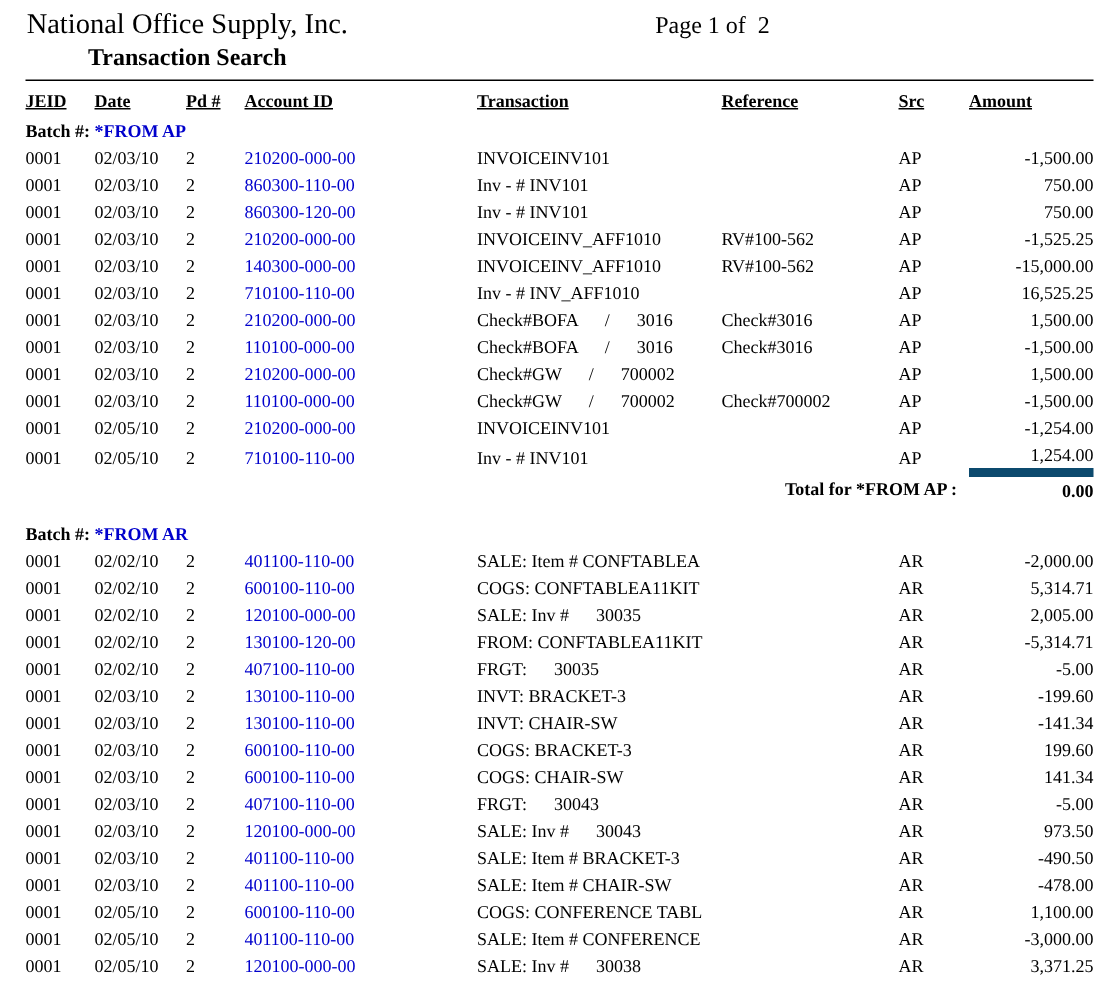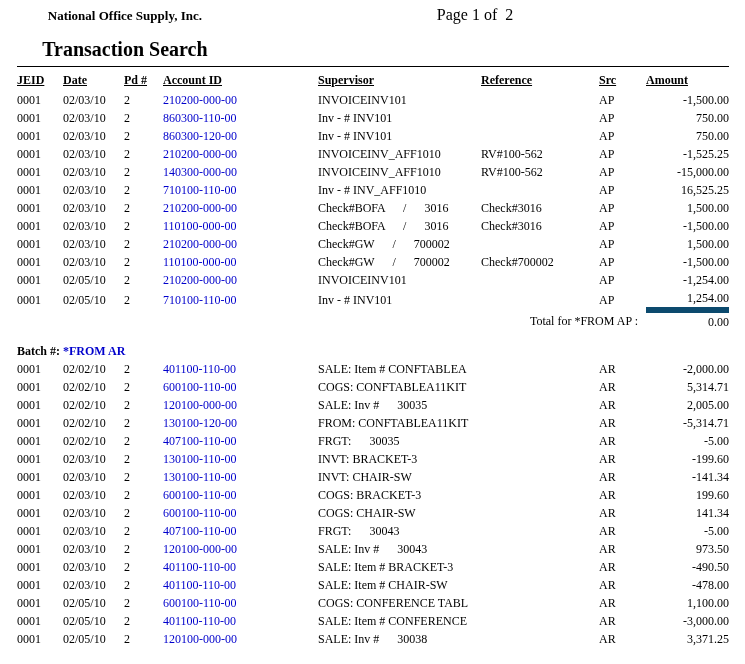--- a/index.html
+++ b/index.html
@@ -8,44 +8,44 @@
     width: 745px; height: 664px;
     font-family: "Liberation Serif", serif;
     color: #000;
     overflow: hidden;
   }
   .page { width: 745px; height: 664px; padding: 6px 16px 0 17px; }
 
   
   .hdr-grid { display: grid; grid-template-columns: 1fr 1.3fr 1fr; align-items: baseline; }
   .hdr-left  { text-align: left;  font-size: 12px; white-space: pre; }
-  .hdr-center{ text-align: center; font-size: 13px; font-weight: bold; }
+  .hdr-center{ text-align: center; font-size: 19px; font-weight: normal; }
   .hdr-right { text-align: right; font-size: 16px; white-space: pre; }
   .hdr-time { margin-left: 22px; }
   .row2 { margin-top: 2px; }
-  .report-title { font-size: 20px; font-weight: bold; margin-top: 12px; }
+  .report-title { font-size: 16px; font-weight: bold; }
   .rule { border-top: 1px solid #000; margin-top: 5px; }
 
   
   table.report { width: 100%; border-collapse: collapse; table-layout: fixed; font-size: 12px; margin-top: 4px; }
   col.c0 { width: 46px; }  col.c1 { width: 61px; }  col.c2 { width: 39px; }
   col.c3 { width: 155px; } col.c4 { width: 163px; } col.c5 { width: 118px; }
   col.c6 { width: 47px; }  col.c7 { width: auto; }
   th { text-align: left; font-weight: bold; padding: 2px 0 3px 0; }
   th span { text-decoration: underline; }
   th.col7 { text-align: left; }
   td { height: 18px; line-height: 18px; padding: 0; vertical-align: middle; overflow: hidden; }
   td.col3 { color: #0000cc; }
   td.col4, td.col5 { white-space: pre; }
   td.col7 { text-align: right; }
 
   .batch-label { font-weight: bold; display: inline-block; width: 46px; }
   .batch-name  { font-weight: bold; color: #0000cc; }
 
-  tr.total-row td { font-weight: normal; }
+  tr.total-row td { font-weight: bold; }
   td.total-label { text-align: right; padding-right: 8px; }
   td.total-amount { text-align: right; border-top: 6px solid #0c4a6e; }
 
   tr.spacer td { height: 11px; line-height: 11px; }
 </style>
 </head>
 <body>
 
 <div class="page">
 
@@ -71,28 +71,31 @@
         <col class="c5">
         <col class="c6">
         <col class="c7">
     </colgroup>
     <thead>
       <tr>
         <th class="col0"><span>JEID</span></th>
         <th class="col1"><span>Date</span></th>
         <th class="col2"><span>Pd #</span></th>
         <th class="col3"><span>Account ID</span></th>
-        <th class="col4"><span>Supervisor</span></th>
+        <th class="col4"><span>Transaction</span></th>
         <th class="col5"><span>Reference</span></th>
         <th class="col6"><span>Src</span></th>
         <th class="col7"><span>Amount</span></th>
       </tr>
     </thead>
     <tbody>
         <tr>
+          <td colspan="8"><span class="batch-label">Batch #:</span><span class="batch-name">*FROM AP</span></td>
+        </tr>
+        <tr>
           <td class="col0">0001</td>
           <td class="col1">02/03/10</td>
           <td class="col2">2</td>
           <td class="col3">210200-000-00</td>
           <td class="col4">INVOICEINV101</td>
           <td class="col5"></td>
           <td class="col6">AP</td>
           <td class="col7">-1,500.00</td>
         </tr>
         <tr>

